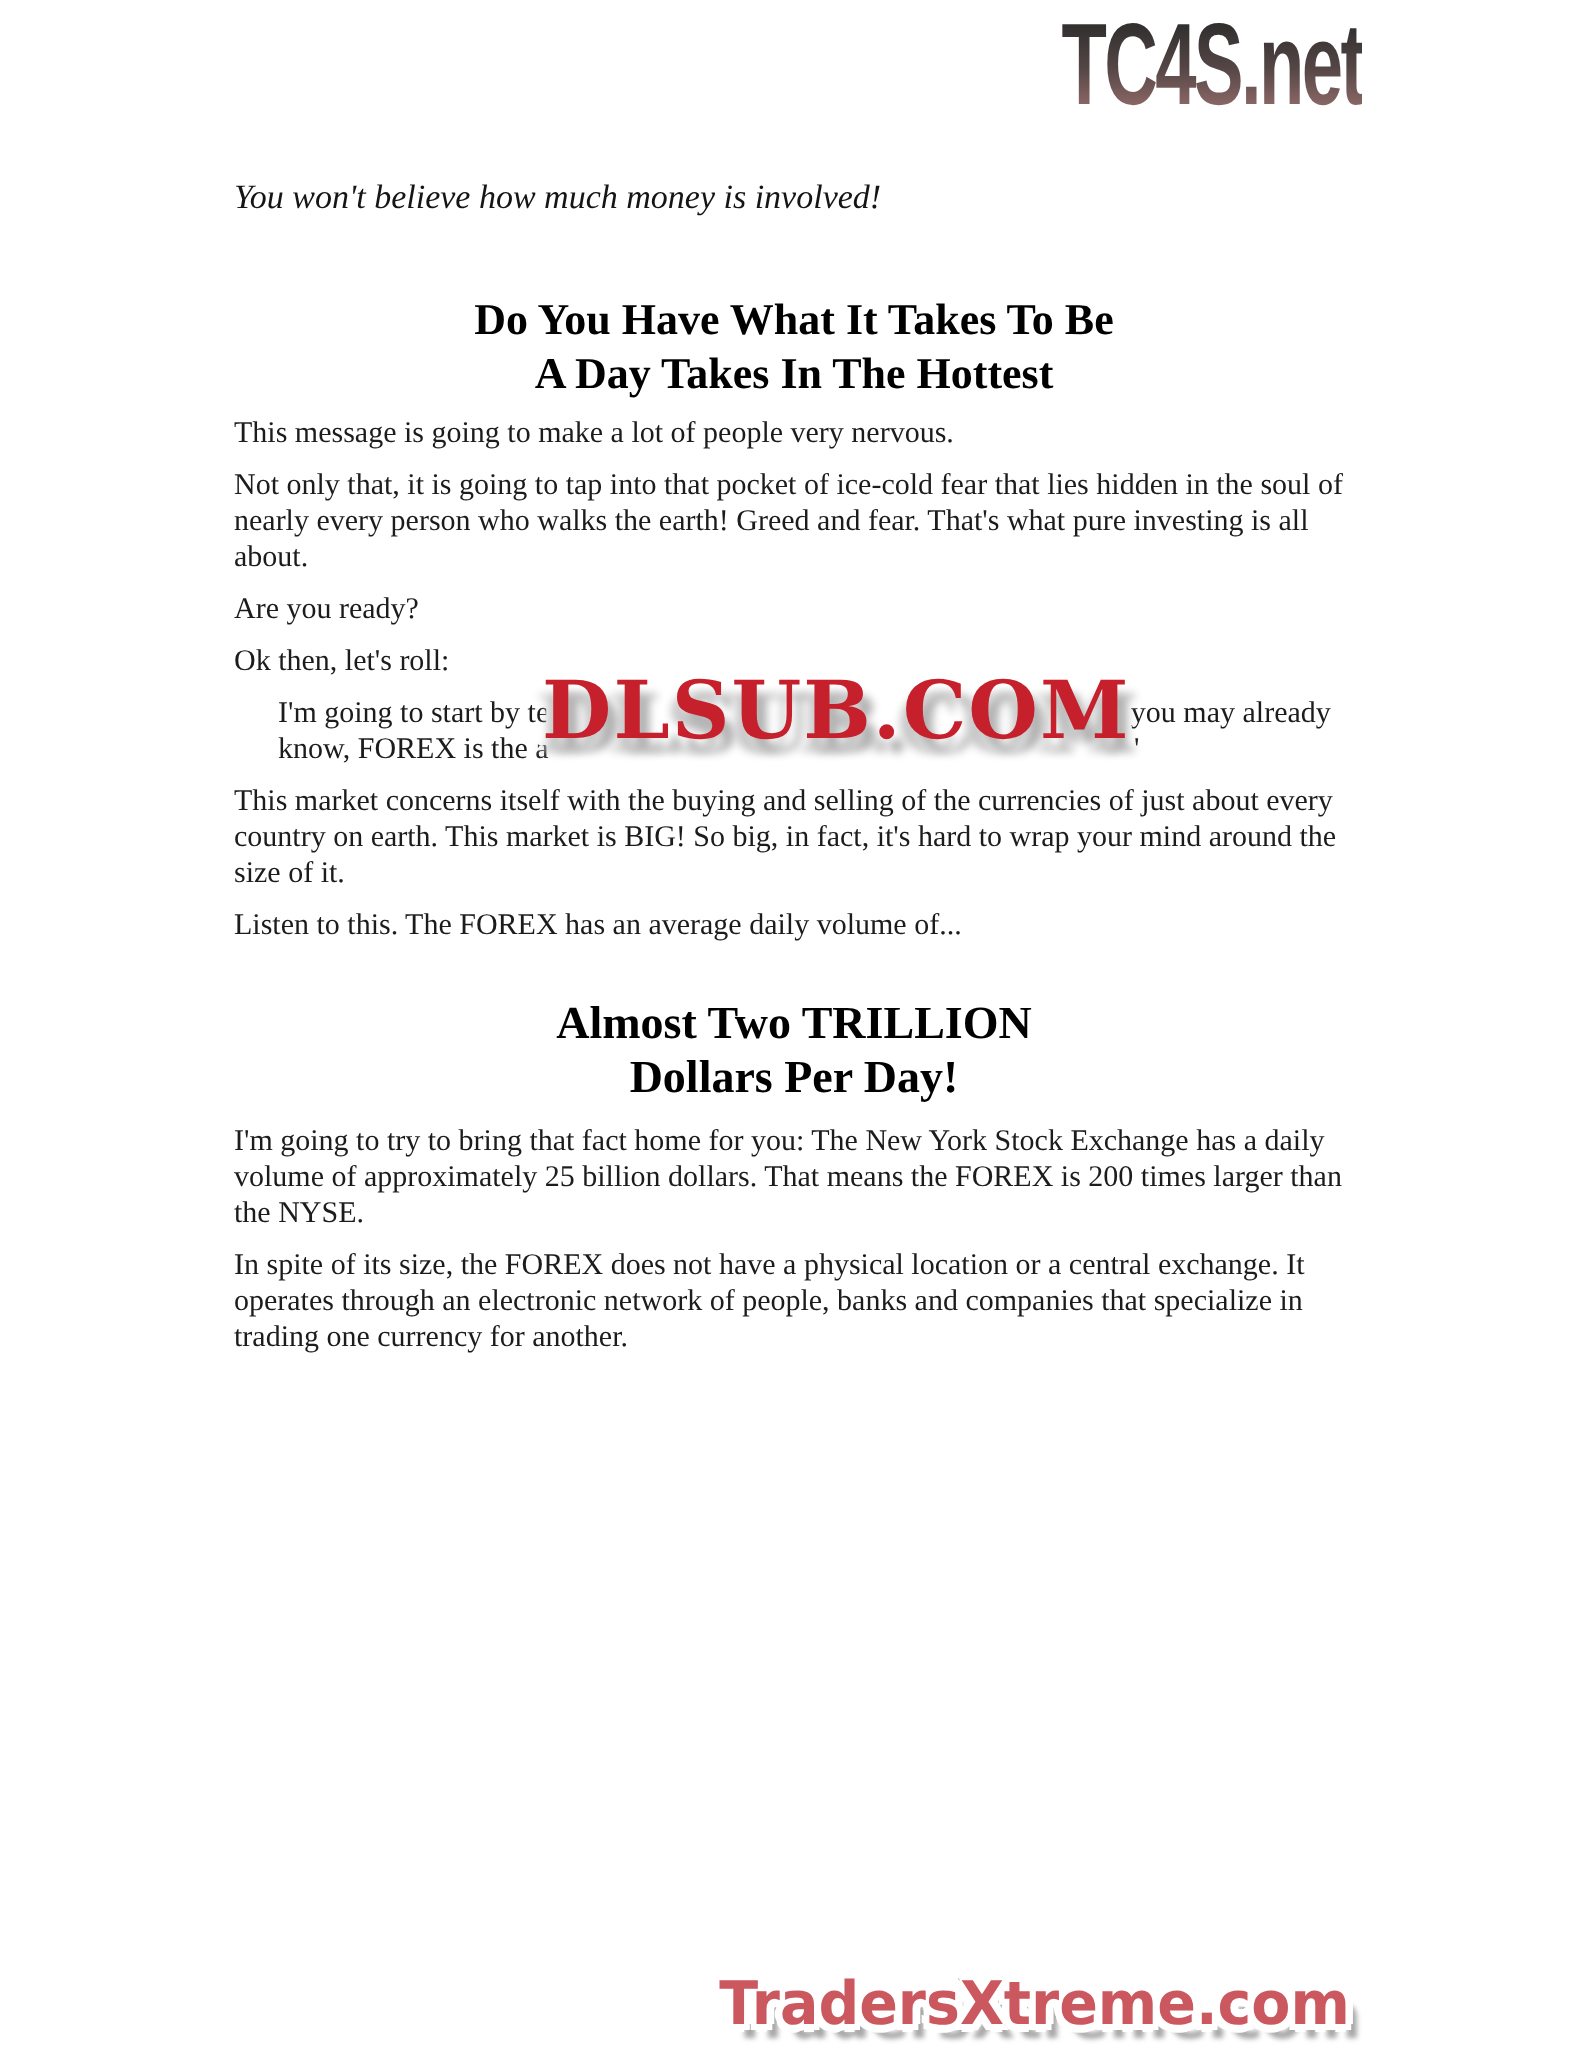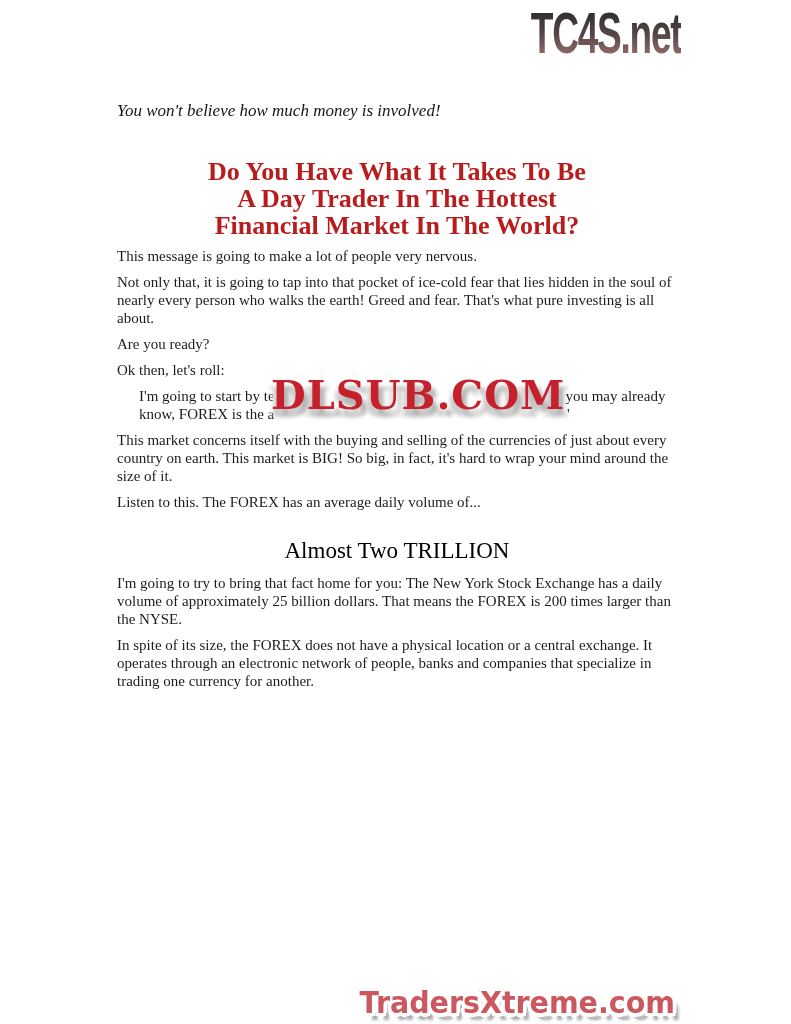--- a/index.html
+++ b/index.html
@@ -30,38 +30,38 @@
     background-clip: text;
     -webkit-text-fill-color: transparent;
     color: transparent;
     cursor: pointer;
   }
 
   
   .content {
     position: absolute;
     left: 117px;
-    top: 16px;
+    top: 4px;
     width: 560px;
     padding-top: 85px;
   }
   .tagline {
     margin: 0;
     font-style: italic;
     font-size: 17px;
     line-height: 20px;
     color: #151515;
   }
   .headline {
     margin: 37px 0 0 0;
     text-align: center;
-    font-size: 26px;
+    font-size: 22px;
     line-height: 27px;
     font-weight: bold;
-    color: #b91c1c;
+    color: #000000;
   }
   .headline span { display: block; }
 
   .body-p {
     margin: 8px 0 0 0;
     font-size: 15px;
     line-height: 18px;
   }
   .salutation { margin-top: 55px; }
 
@@ -95,21 +95,21 @@
     text-shadow: 5px 7px 4px #b3b3b3, -3px 7px 4px #c9c9c9;
     white-space: nowrap;
     cursor: pointer;
   }
 
   .subheadline {
     margin: 26px 0 0 0;
     text-align: center;
     font-size: 23px;
     line-height: 27px;
-    font-weight: normal;
+    font-weight: bold;
     color: #000;
   }
   .subheadline span { display: block; }
   .after-subhead { margin-top: 10px; }
 
   
   .logo-bottom {
     position: absolute;
     right: 14px;
     bottom: 2px;
@@ -136,22 +136,21 @@
 <div class="page">
 
   <div class="logo-top">TC4S.net</div>
 
   <div class="content">
 
     <p class="tagline">You won't believe how much money is involved!</p>
 
     <h1 class="headline">
       <span>Do You Have What It Takes To Be</span>
-      <span>A Day Trader In The Hottest</span>
-      <span>Financial Market In The World?</span>
+      <span>A Day Takes In The Hottest</span>
     </h1>
 
 
     <p class="body-p">This message is going to make a lot of people very nervous.</p>
     <p class="body-p">Not only that, it is going to tap into that pocket of ice-cold fear that lies hidden in the soul of nearly every person who walks the earth! Greed and fear. That's what pure investing is all about.</p>
     <p class="body-p">Are you ready?</p>
     <p class="body-p">Ok then, let's roll:</p>
 
     <div class="wm-para">
       <span class="frag frag-1">I'm going to start by te</span>
@@ -159,20 +158,21 @@
       <span class="frag frag-3">know, FOREX is the a</span>
       <span class="frag frag-4">'</span>
       <div class="watermark">DLSUB.COM</div>
     </div>
 
     <p class="body-p">This market concerns itself with the buying and selling of the currencies of just about every country on earth. This market is BIG! So big, in fact, it's hard to wrap your mind around the size of it.</p>
     <p class="body-p">Listen to this. The FOREX has an average daily volume of...</p>
 
     <h2 class="subheadline">
       <span>Almost Two TRILLION</span>
+      <span>Dollars Per Day!</span>
     </h2>
 
     <p class="body-p after-subhead">I'm going to try to bring that fact home for you: The New York Stock Exchange has a daily volume of approximately 25 billion dollars. That means the FOREX is 200 times larger than the NYSE.</p>
     <p class="body-p">In spite of its size, the FOREX does not have a physical location or a central exchange. It operates through an electronic network of people, banks and companies that specialize in trading one currency for another.</p>
 
   </div>
 
   <div class="logo-bottom">TradersXtreme.com</div>
 
 </div>

